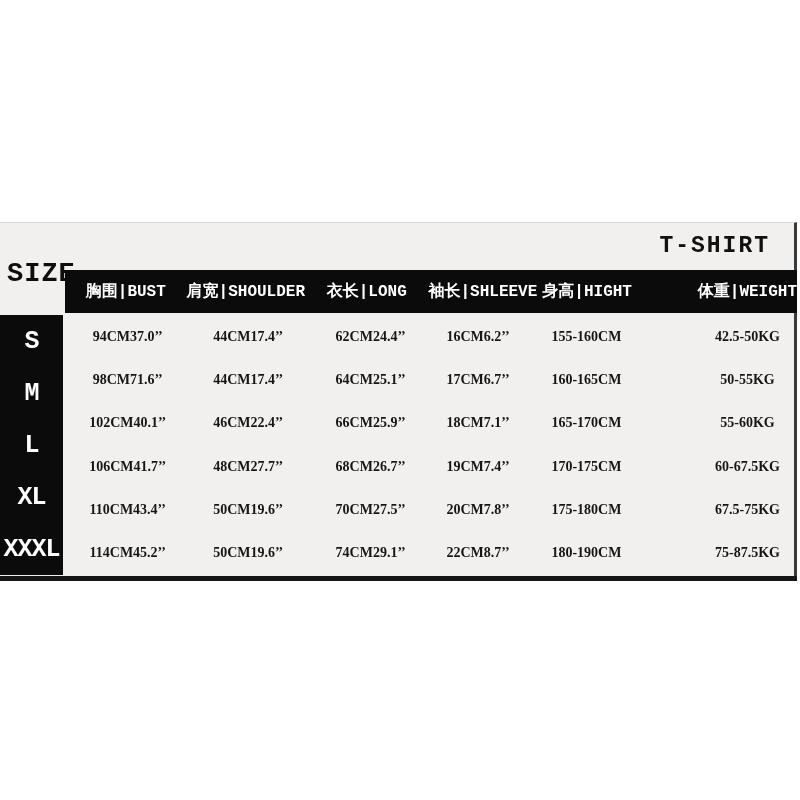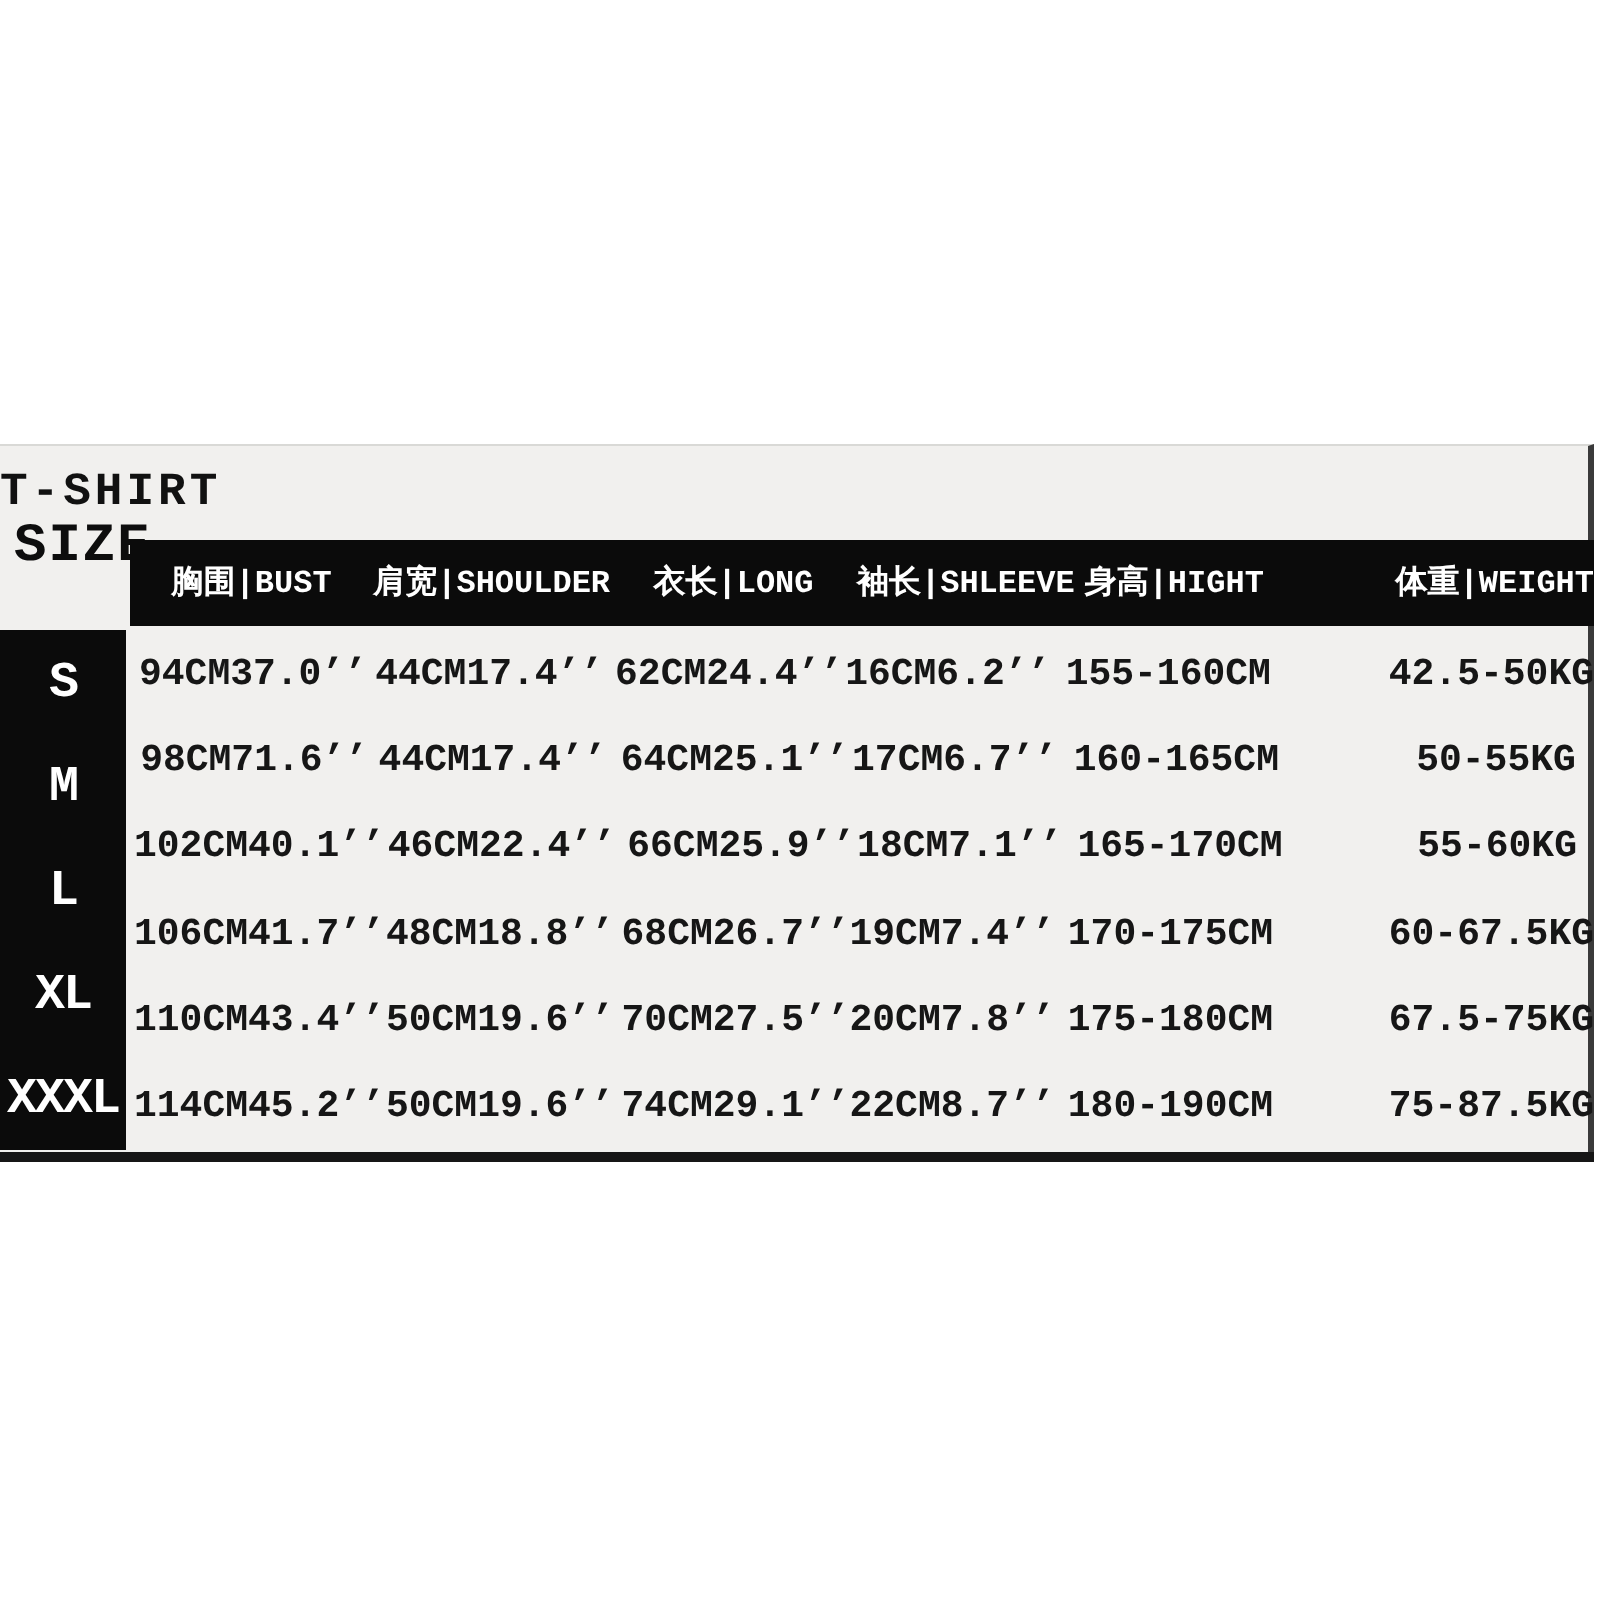--- a/index.html
+++ b/index.html
@@ -6,21 +6,21 @@
   .stage{
     position:relative;width:800px;height:800px;background:#ffffff;overflow:hidden;
     font-family:"Liberation Mono","DejaVu Sans Mono",monospace;font-weight:bold;color:#161616;
   }
   .panel{
     position:absolute;left:0;top:222px;width:797px;height:356px;
     background:#f1f0ee;border-top:1px solid #d9d9d6;border-right:3px solid #3a3a3a;
     box-sizing:border-box;
   }
   .title{
-    position:absolute;left:0;top:233px;width:770px;text-align:left;
+    position:absolute;left:0;top:233px;width:770px;text-align:right;
     font-size:23px;letter-spacing:2px;color:#111;
   }
   .size-label{
     position:absolute;left:7px;top:259px;width:56px;
     font-size:27px;letter-spacing:1px;color:#0d0d0d;
   }
   .header-bar{
     position:absolute;left:65px;top:270px;width:732px;height:43px;
     background:#0b0b0b;color:#ffffff;display:flex;align-items:center;
   }
@@ -35,21 +35,21 @@
     flex:1;display:flex;align-items:center;justify-content:center;
     color:#ffffff;font-size:25px;letter-spacing:-1px;
   }
   .rows{
     position:absolute;left:67px;top:315px;width:730px;height:260px;
     display:flex;flex-direction:column;
   }
   .row{flex:1;display:flex;align-items:center;}
   .row .rc1{width:130px;}
   .cell{display:flex;align-items:center;justify-content:center;
-        font-size:19px;white-space:nowrap;}
+        font-size:14px;white-space:nowrap;font-family:Liberation Serif, serif;}
   .single{justify-content:center;}
   .bottom-line{
     position:absolute;left:0;top:576px;width:797px;height:5px;background:#161616;
   }
 </style>
 </head>
 <body>
 
 <div class="stage">
 
@@ -141,21 +141,21 @@
       <div class="cell c6 single">55-60KG</div>
     </div>
 
     <div class="row">
       <div class="cell c1 rc1">
           <span>106CM</span>
           <span>41.7’’</span>
         </div>
       <div class="cell c2">
           <span>48CM</span>
-          <span>18.8’’</span>
+          <span>27.7’’</span>
         </div>
       <div class="cell c3">
           <span>68CM</span>
           <span>26.7’’</span>
         </div>
       <div class="cell c4">
           <span>19CM</span>
           <span>7.4’’</span>
         </div>
       <div class="cell c5 single">170-175CM</div>

